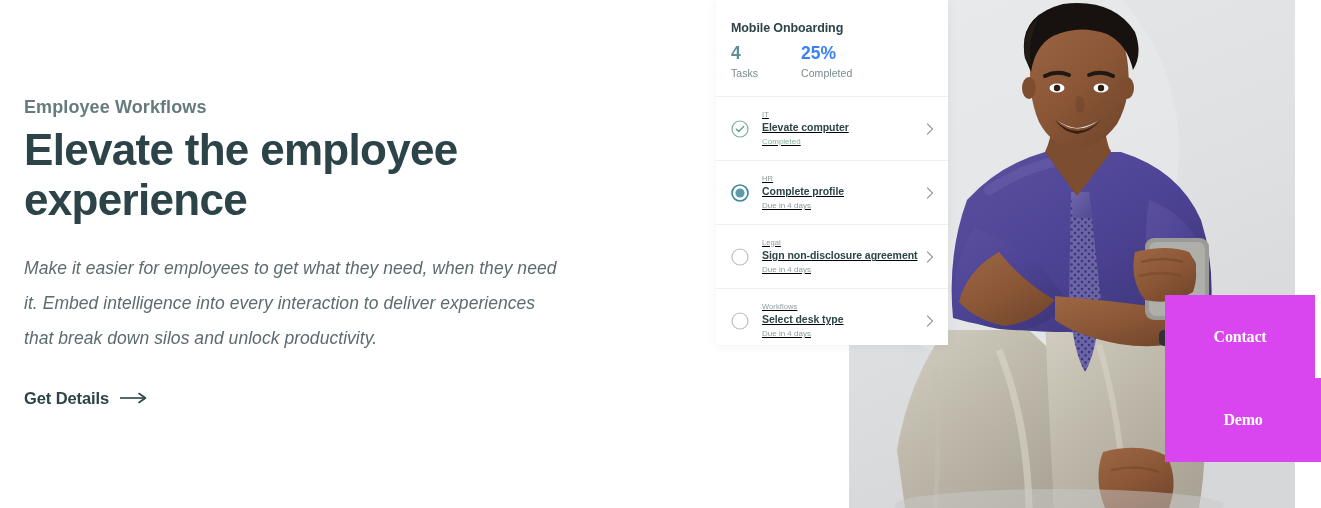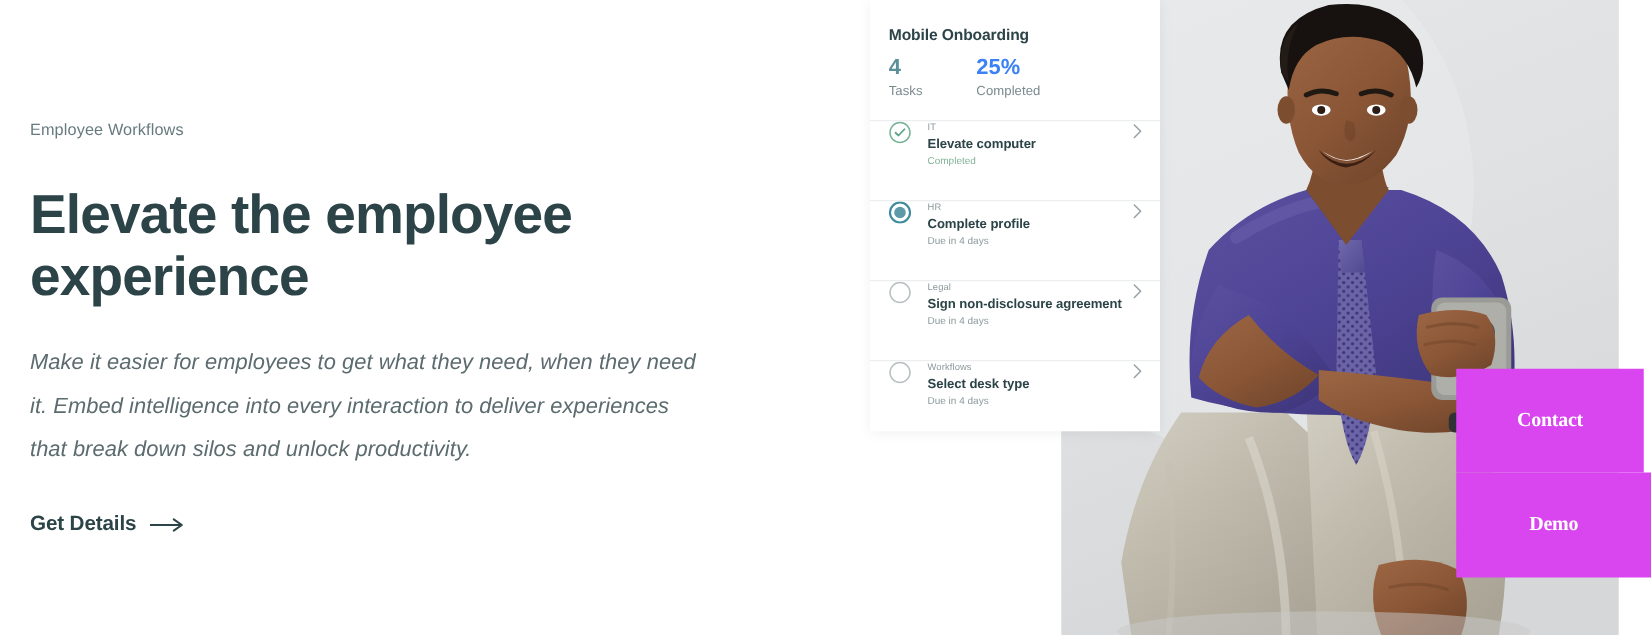--- a/index.html
+++ b/index.html
@@ -22,26 +22,26 @@
   }
 
   
   .copy {
     position: absolute;
     left: 24px;
     top: 96px;
     width: 600px;
   }
   .eyebrow {
-    font-size: 13px;
-    font-weight: normal;
+    font-size: 18px;
+    font-weight: bold;
     letter-spacing: 0.1px;
     color: #677b7f;
     line-height: 1.3;
-    margin-bottom: 34px;
+    margin-bottom: 6px;
   }
   .headline {
     font-size: 44px;
     font-weight: bold;
     line-height: 1.13;
     letter-spacing: -0.7px;
     color: #2c4448;
     margin-bottom: 26px;
     max-width: 470px;
   }
@@ -75,21 +75,21 @@
     width: 446px;
     height: 508px;
     overflow: hidden;
     background: #e2e3e4;
   }
   .photo-panel svg { display: block; width: 446px; height: 508px; }
 
   
   .task-card {
     position: absolute;
-    left: 696px;
+    left: 716px;
     top: 0;
     width: 232px;
     height: 345px;
     background: #ffffff;
     box-shadow: 0 1px 10px rgba(0,0,0,0.06);
     overflow: hidden;
   }
 
   .card-head {
     padding: 21px 0 0 15px;
@@ -113,24 +113,26 @@
   .stat-value.tasks { color: #5c9099; }
   .stat-value.pct   { color: #3b82f6; }
   .stat-label {
     font-size: 10.5px;
     color: #7a8a8d;
     letter-spacing: 0.05px;
   }
 
   .task-row {
     display: flex;
+    align-items: center;
     height: 64px;
     padding: 0 10px 0 15px;
     border-top: 1px solid #eceef0;
     cursor: pointer;
+    text-decoration: underline;
   }
   .task-status {
     flex: 0 0 auto;
     width: 18px;
     height: 18px;
     margin-right: 13px;
     line-height: 0;
   }
   .task-status svg { display: block; }
   .task-text { flex: 1 1 auto; min-width: 0; }

